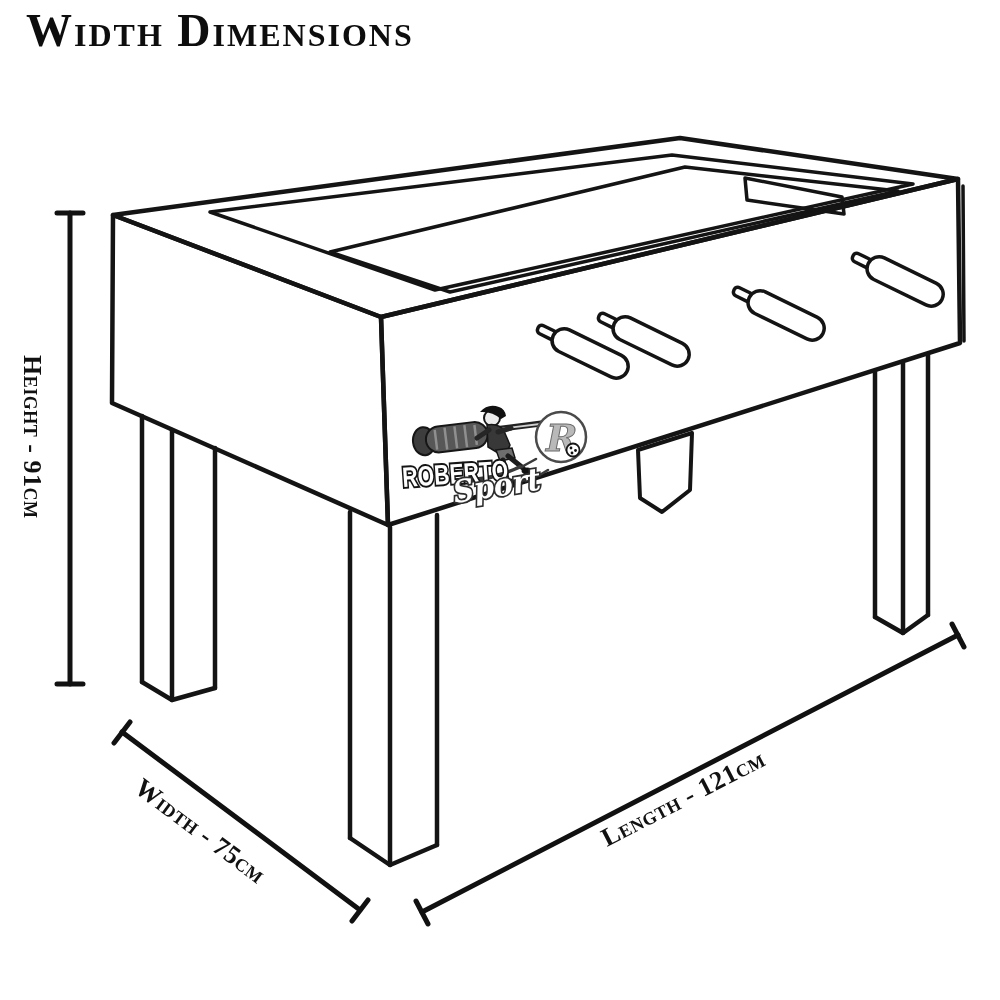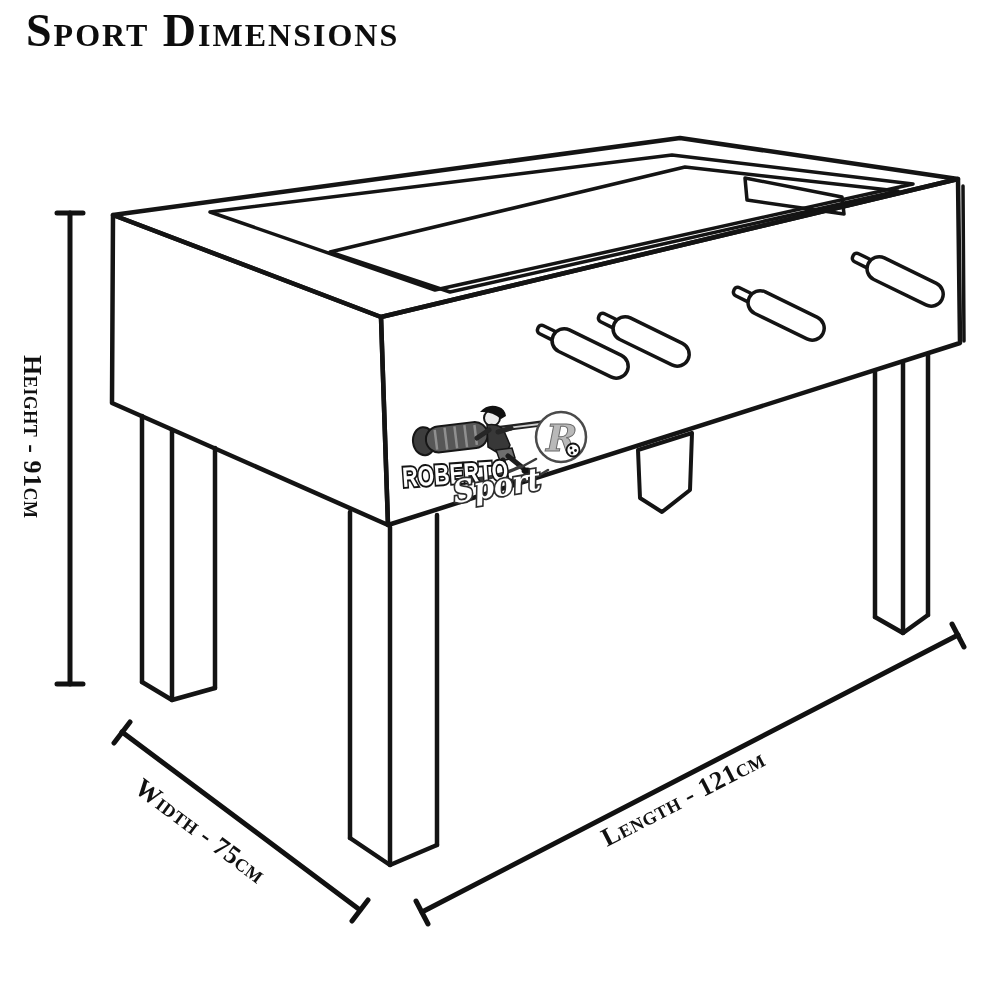--- a/index.html
+++ b/index.html
@@ -19,21 +19,21 @@
   .logo-sport{font-family:"DejaVu Serif",serif;font-style:italic;font-weight:700;font-size:31px;
     fill:#ffffff;stroke:#2e2e2e;stroke-width:3.5;paint-order:stroke;}
   .logo-monogram{font-family:"DejaVu Serif",serif;font-style:italic;font-weight:700;font-size:38px;
     fill:#b9b9b9;stroke:#6b6b6b;stroke-width:1;}
 </style>
 </head>
 <body>
 
 <div class="stage">
 
-  <h1 class="page-title">Sport Dimensions</h1>
+  <h1 class="page-title">Width Dimensions</h1>
 
   <svg width="1000" height="1000" viewBox="0 0 1000 1000">
 
     <g>
 
       <path class="ink w45" d="M113,215 L680,138 L958,179 L381,317 Z"></path>
 
       <path class="ink w35" d="M210,212 L672,155 L913,184 L435,290 Z"></path>
 
       <path class="ink w35" d="M330,252 L685,167 L898,191 L450,292 Z"></path>

